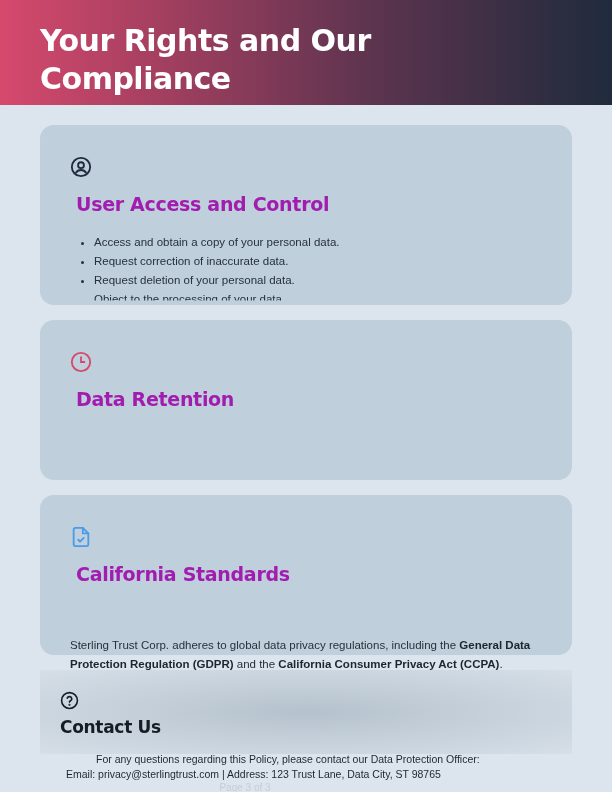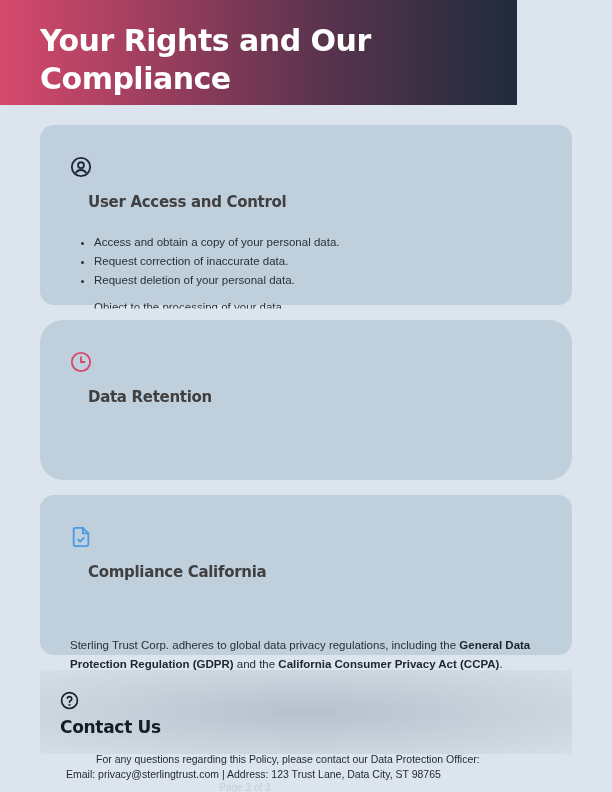--- a/index.html
+++ b/index.html
@@ -4,38 +4,38 @@
 <style>
   * { margin: 0; padding: 0; box-sizing: border-box; }
   html, body { width: 612px; height: 792px; overflow: hidden; }
   body {
     background: #dce4ed;
     font-family: "Liberation Sans", "DejaVu Sans", sans-serif;
     color: #1f2933;
     position: relative;
   }
   .header {
-    position: absolute; left: 0; top: 0; width: 517px; height: 105px;
+    position: absolute; left: 0; top: 0; width: 612px; height: 105px;
     background: linear-gradient(90deg, #d6496d 0%, #9c3e5e 30%, #5e344f 60%, #1f2b3c 100%);
   }
   .header h1 {
     position: absolute; left: 40px; top: 22px;
     font-family: "DejaVu Sans", sans-serif;
     font-weight: bold; font-size: 30px; line-height: 38px;
     color: #ffffff; letter-spacing: -0.5px; width: 420px;
   }
   .card {
     position: absolute; left: 40px; width: 532px;
     background: #bfcfdc; border-radius: 14px;
   }
   .icon { position: absolute; width: 22px; height: 22px; }
   .card h2 {
-    position: absolute; left: 48px;
+    position: absolute; left: 36px;
     font-family: "DejaVu Sans", sans-serif; font-weight: bold;
-    font-size: 15px; color: #404040; letter-spacing: -0.3px; white-space: nowrap;
+    font-size: 19px; color: #a21caf; letter-spacing: -0.3px; white-space: nowrap;
   }
   .body-text {
     position: absolute; left: 30px; width: 470px;
     font-size: 11.5px; line-height: 19px; color: #26313c;
   }
   .body-text ul { list-style: disc; padding-left: 24px; }
   .body-text b { font-weight: bold; color: #1c2530; }
   .contact {
     position: absolute; left: 40px; top: 670px; width: 532px; height: 84px;
     background: radial-gradient(ellipse at 50% 50%, #b5c1cc 0%, #c4cfd9 45%, #d6dfe8 100%);
@@ -65,40 +65,40 @@
     <circle cx="12" cy="12" r="10"></circle>
       <circle cx="12" cy="10" r="3.2"></circle>
       <path d="M6.2 18.6c1.3-2.2 3.4-3.3 5.8-3.3s4.5 1.1 5.8 3.3"></path>
   </svg>
   <h2 style="top:68px;">User Access and Control</h2>
   <div class="body-text" style="top:108px;">
     <ul>
       <li>Access and obtain a copy of your personal data.</li>
       <li>Request correction of inaccurate data.</li>
       <li>Request deletion of your personal data.</li>
-      <li style="clip-path: inset(0 0 45% 0); margin-top: 8px;">Object to the processing of your data.</li>
+      <li style="clip-path: inset(0 0 45% 0);">Object to the processing of your data.</li>
     </ul>
   </div>
 </div>
 
-<div class="card" style="top:320px;height:160px;border-radius:23px;">
+<div class="card" style="top:320px;height:160px;">
   <svg class="icon" style="left:30px;top:31px;" viewBox="0 0 24 24" fill="none" stroke="#d6496d" stroke-width="2">
     <circle cx="12" cy="12" r="10"></circle>
       <path d="M12 6v6h4.5"></path>
   </svg>
   <h2 style="top:68px;">Data Retention</h2>
 </div>
 
 <div class="card" style="top:495px;height:160px;">
   <svg class="icon" style="left:30px;top:31px;" viewBox="0 0 24 24" fill="none" stroke="#4a9be8" stroke-width="2" stroke-linejoin="round" stroke-linecap="round">
     <path d="M14 2H6a2 2 0 0 0-2 2v16a2 2 0 0 0 2 2h12a2 2 0 0 0 2-2V8z"></path>
       <path d="M14 2v6h6"></path>
       <path d="M9 15l2 2 4-4"></path>
   </svg>
-  <h2 style="top:68px;">Compliance California</h2>
+  <h2 style="top:68px;">California Standards</h2>
   <div class="body-text" style="top:108px;margin-top:33px;">
     <span>Sterling Trust Corp. adheres to global data privacy regulations, including the </span><b>General Data Protection Regulation (GDPR)</b><span> and the </span><b>California Consumer Privacy Act (CCPA)</b><span>.</span>
   </div>
 </div>
 
 <div class="contact">
   <svg class="icon" style="left:20px;top:21px;width:19px;height:19px;" viewBox="0 0 24 24" fill="none" stroke="#151c24" stroke-width="2" stroke-linecap="round">
     <circle cx="12" cy="12" r="10"></circle>
       <path d="M9.1 9a3 3 0 0 1 5.8 1c0 2-3 2.5-3 4"></path>
       <circle cx="12" cy="17.5" r="0.4" fill="#151c24"></circle>

